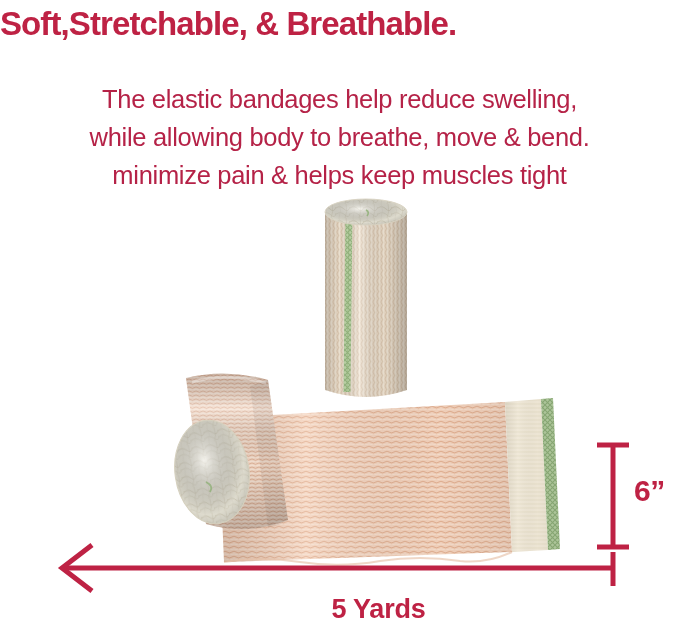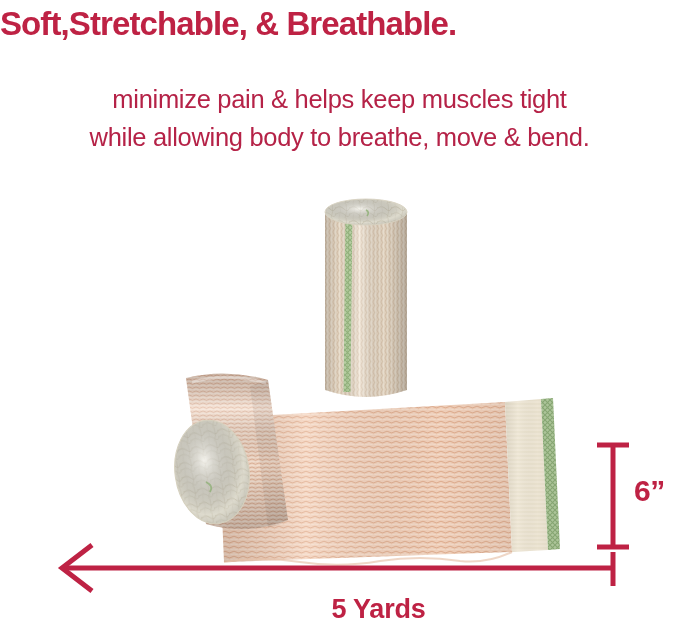--- a/index.html
+++ b/index.html
@@ -86,22 +86,23 @@
     letter-spacing: -0.2px;
     padding-left: 39px;
   }
 </style>
 </head>
 <body>
 
 <div id="headline">Soft,Stretchable, &amp; Breathable.</div>
 
 <div id="subhead">
+  <span class="ln">The elastic bandages help reduce swelling,</span>
+  <span class="ln">while allowing body to breathe, move &amp; bend.</span>
   <span class="ln">minimize pain &amp; helps keep muscles tight</span>
-  <span class="ln">while allowing body to breathe, move &amp; bend.</span>
 </div>
 
 <div id="product">
 <svg width="679" height="380" viewBox="0 0 679 380" xmlns="http://www.w3.org/2000/svg">
   <defs>
 
     <pattern id="weaveFlat" width="9" height="5" patternUnits="userSpaceOnUse">
       <rect width="9" height="5" fill="#f4d3bd"></rect>
       <path d="M0 1.2 L4.5 2.9 L9 1.2" stroke="#e0ab8b" stroke-width="1.1" fill="none" opacity="0.85"></path>
       <path d="M0 3.9 L4.5 5.2 L9 3.9" stroke="#f9e6d8" stroke-width="0.9" fill="none" opacity="0.7"></path>

